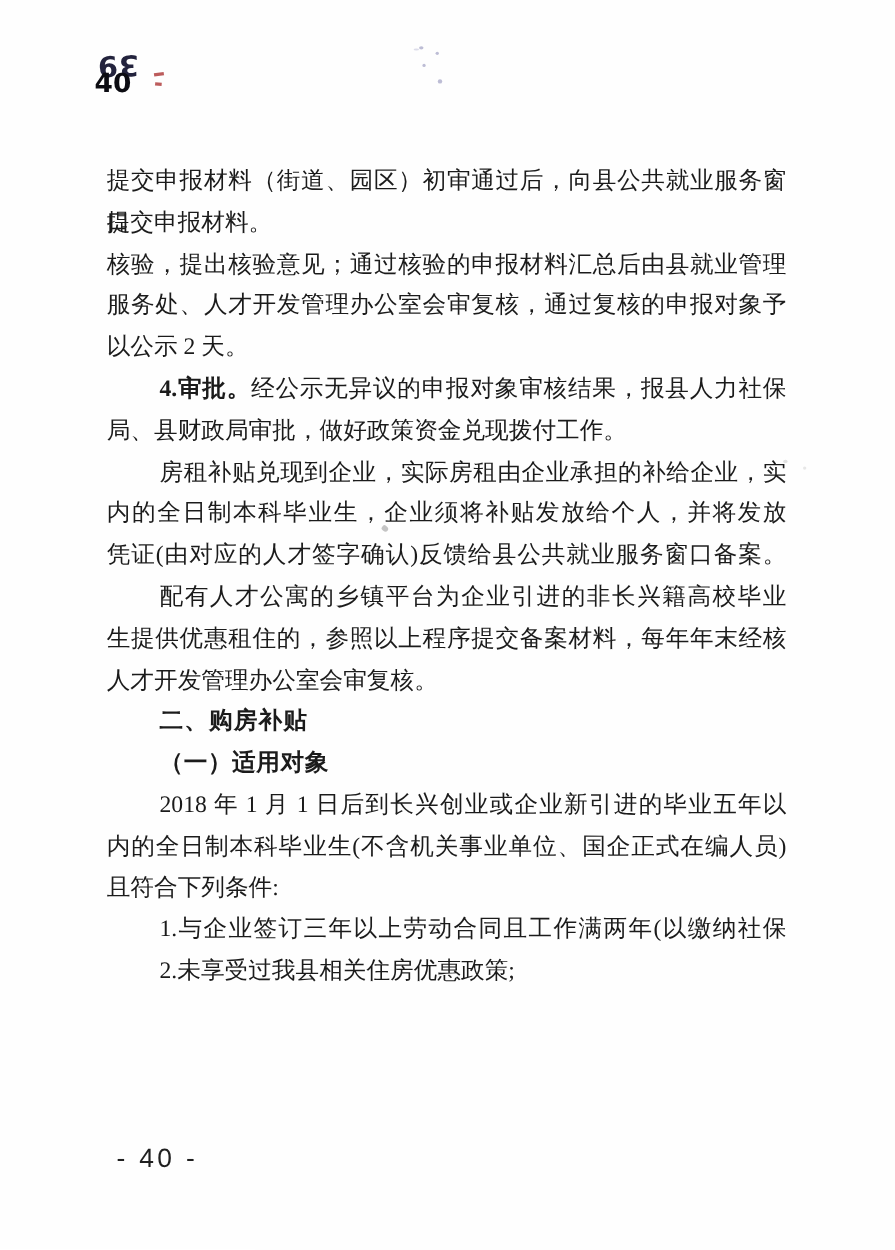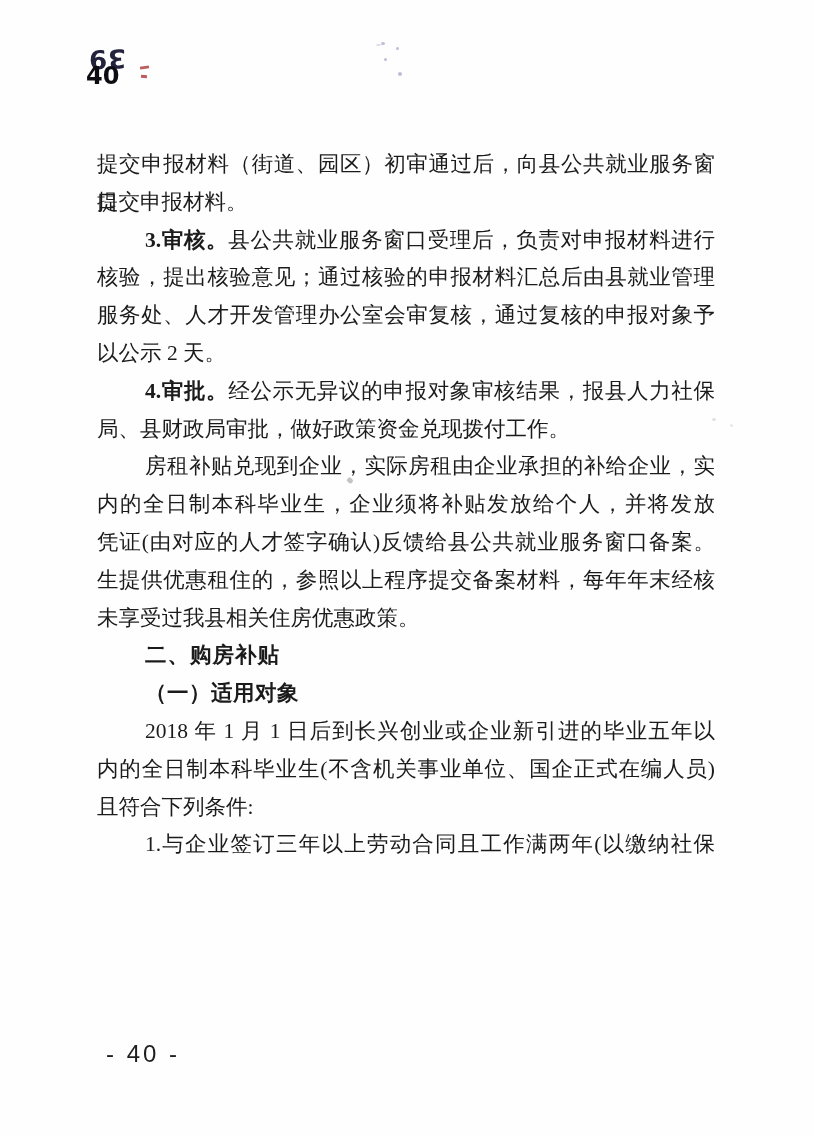--- a/index.html
+++ b/index.html
@@ -86,34 +86,35 @@
   <span class="speck sp3"></span>
   <span class="speck sp4"></span>
   <span class="speck sp5"></span>
   <span class="gray-speck g1"></span>
   <span class="gray-speck g2"></span>
   <span class="gray-speck g3"></span>
 
   <div class="textblock">
     <div class="line fill"><span>提交申报材料（街道、园区）初审通过后，向县公共就业服务窗口</span></div>
     <div class="line"><span>提交申报材料。</span></div>
-    <div class="line ind fill"><b>3.审核。</b><span>县公共就业服务窗口受理后，负责对申报材料进行</span></div>
     <div class="line fill"><span>核验，提出核验意见；通过核验的申报材料汇总后由县就业管理</span></div>
     <div class="line fill"><span>服务处、人才开发管理办公室会审复核，通过复核的申报对象予</span></div>
     <div class="line"><span>以公示 2 天。</span></div>
     <div class="line ind fill"><b>4.审批。</b><span>经公示无异议的申报对象审核结果，报县人力社保</span></div>
     <div class="line"><span>局、县财政局审批，做好政策资金兑现拨付工作。</span></div>
     <div class="line ind fill"><span>房租补贴兑现到企业，实际房租由企业承担的补给企业，实</span></div>
     <div class="line fill"><span>内的全日制本科毕业生，企业须将补贴发放给个人，并将发放</span></div>
     <div class="line fill"><span>凭证(由对应的人才签字确认)反馈给县公共就业服务窗口备案。</span></div>
+    <div class="line ind fill"><span>配有人才公寓的乡镇平台为企业引进的非长兴籍高校毕业</span></div>
     <div class="line fill"><span>生提供优惠租住的，参照以上程序提交备案材料，每年年末经核</span></div>
-    <div class="line"><span>未享受过我县相关住房优惠政策。</span></div>
+    <div class="line"><span>人才开发管理办公室会审复核。</span></div>
     <div class="line ind hei"><b>二、购房补贴</b></div>
     <div class="line ind kai"><b>（一）适用对象</b></div>
     <div class="line ind fill"><span>2018 年 1 月 1 日后到长兴创业或企业新引进的毕业五年以</span></div>
     <div class="line fill"><span>内的全日制本科毕业生(不含机关事业单位、国企正式在编人员)</span></div>
     <div class="line"><span>且符合下列条件:</span></div>
     <div class="line ind fill"><span>1.与企业签订三年以上劳动合同且工作满两年(以缴纳社保</span></div>
+    <div class="line ind"><span>2.未享受过我县相关住房优惠政策;</span></div>
   </div>
 
   <div class="footer">- 40 -</div>
 
 </div>
 
 </body></html>

